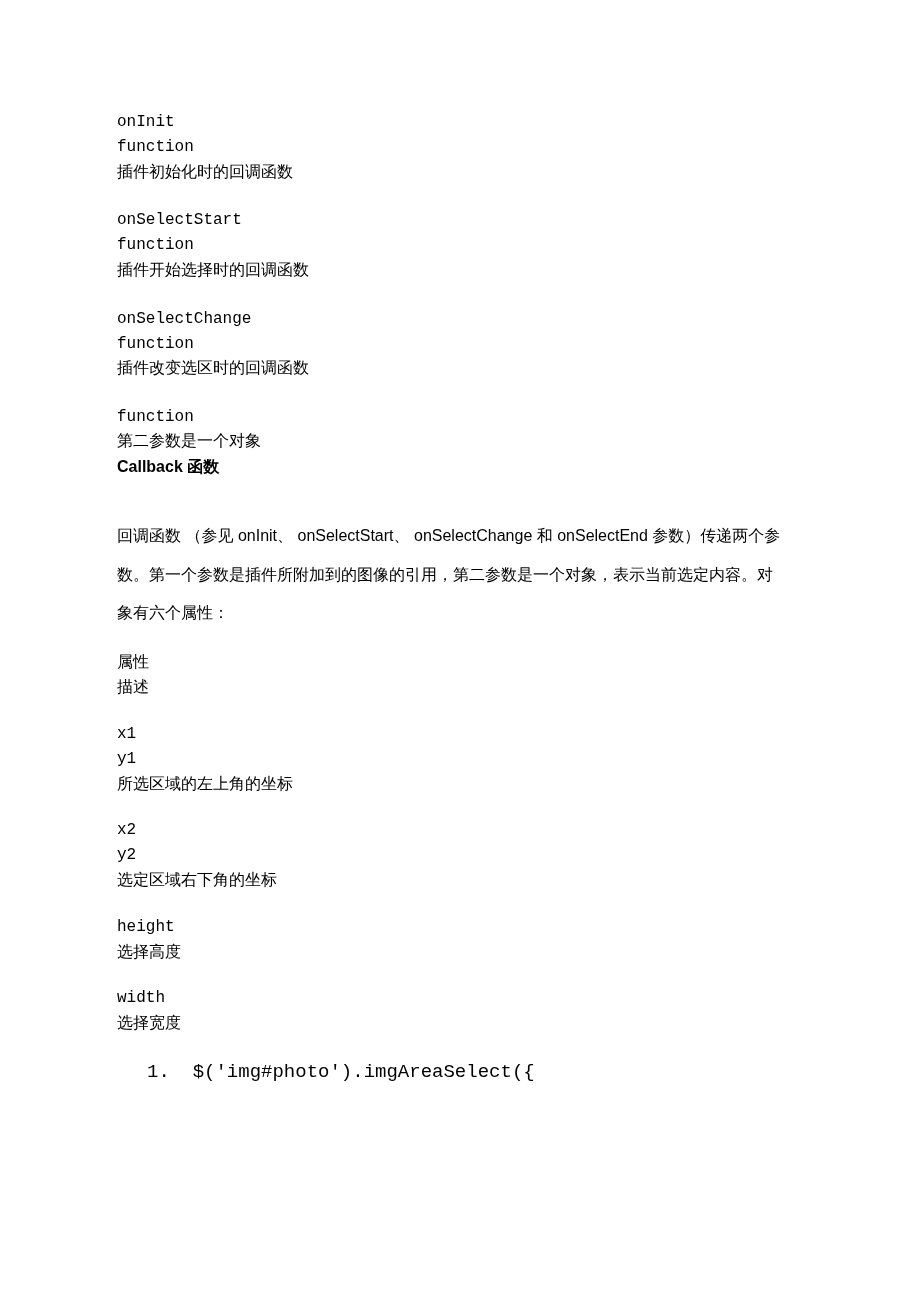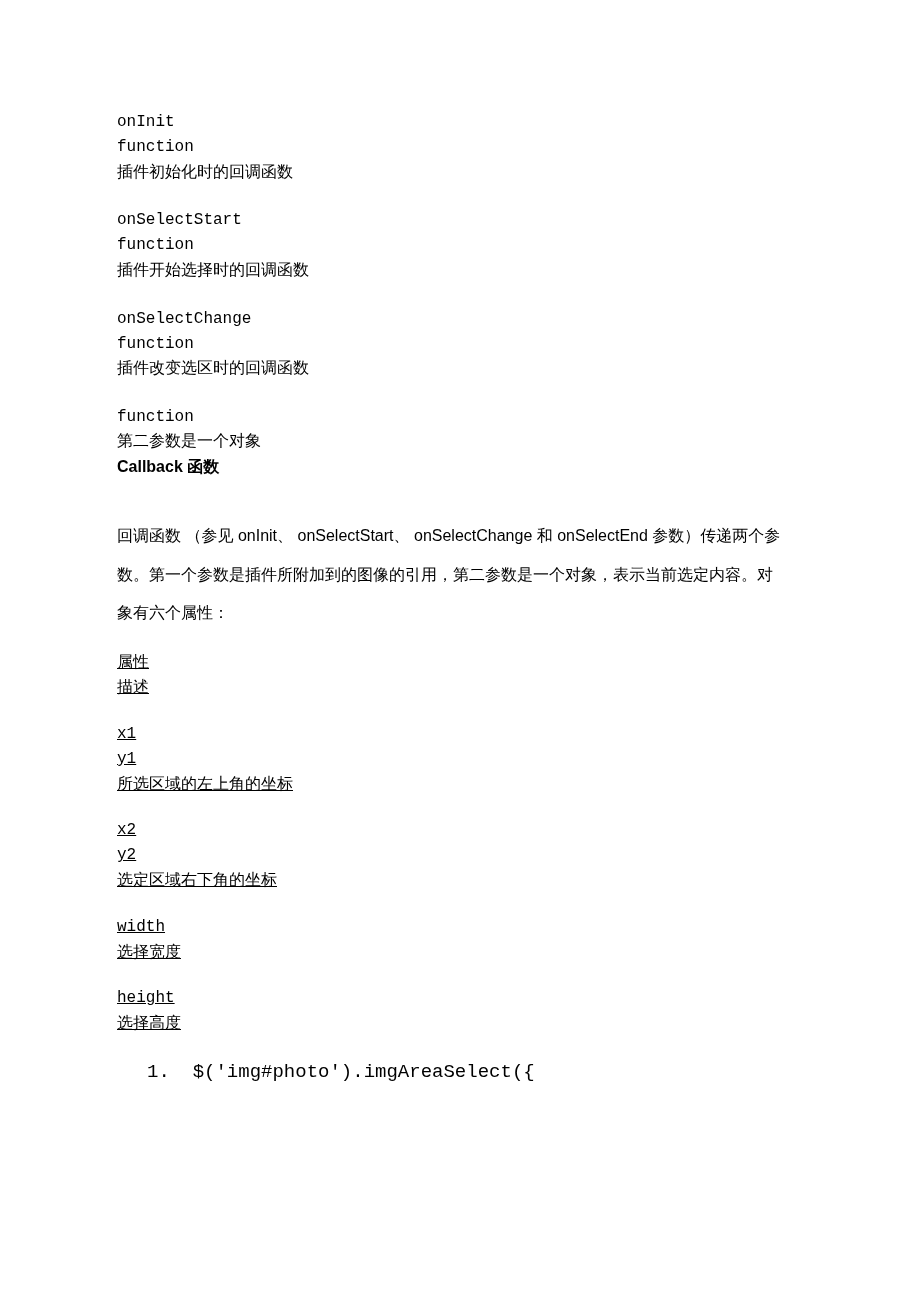--- a/index.html
+++ b/index.html
@@ -39,21 +39,20 @@
     margin-bottom: 6px;
   }
   .intro {
     font-family: "Microsoft YaHei", "微软雅黑", sans-serif;
     font-size: 16px;
     line-height: 2.4;
     margin-bottom: 18px;
   }
   .prop-block {
     margin-bottom: 22px;
-    text-decoration: underline;
   }
   .prop-block > div {
     line-height: 1.55;
   }
   .example-heading {
     font-family: "Microsoft YaHei", "微软雅黑", sans-serif;
     font-weight: bold;
     font-size: 16px;
     margin-top: 32px;
     margin-bottom: 28px;
@@ -109,27 +108,27 @@
     <div>所选区域的左上角的坐标</div>
   </div>
 
   <div class="prop-block">
     <div class="mono">x2</div>
     <div class="mono">y2</div>
     <div>选定区域右下角的坐标</div>
   </div>
 
   <div class="prop-block">
-    <div class="mono">width</div>
-    <div>选择宽度</div>
+    <div class="mono">height</div>
+    <div>选择高度</div>
   </div>
 
   <div class="prop-block">
-    <div class="mono">height</div>
-    <div>选择高度</div>
+    <div class="mono">width</div>
+    <div>选择宽度</div>
   </div>
 
 
   <div class="code-line">
     <span>1.</span>&nbsp;&nbsp;<span>$('img#photo').imgAreaSelect({</span>
   </div>
 
 </div>
 
 </body></html>

